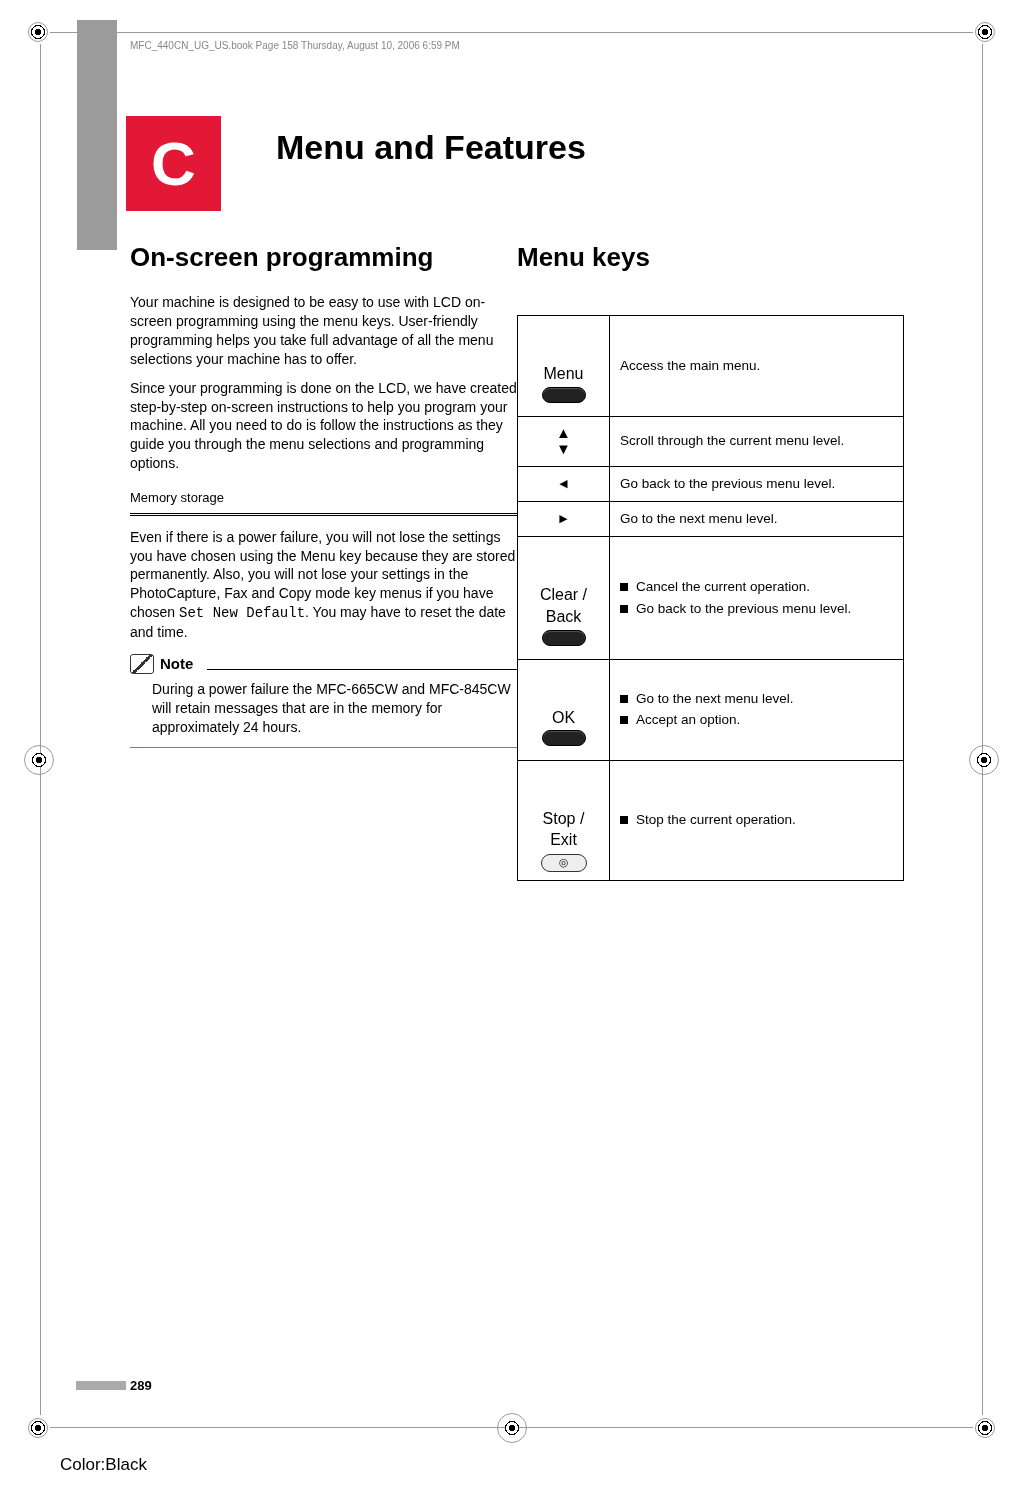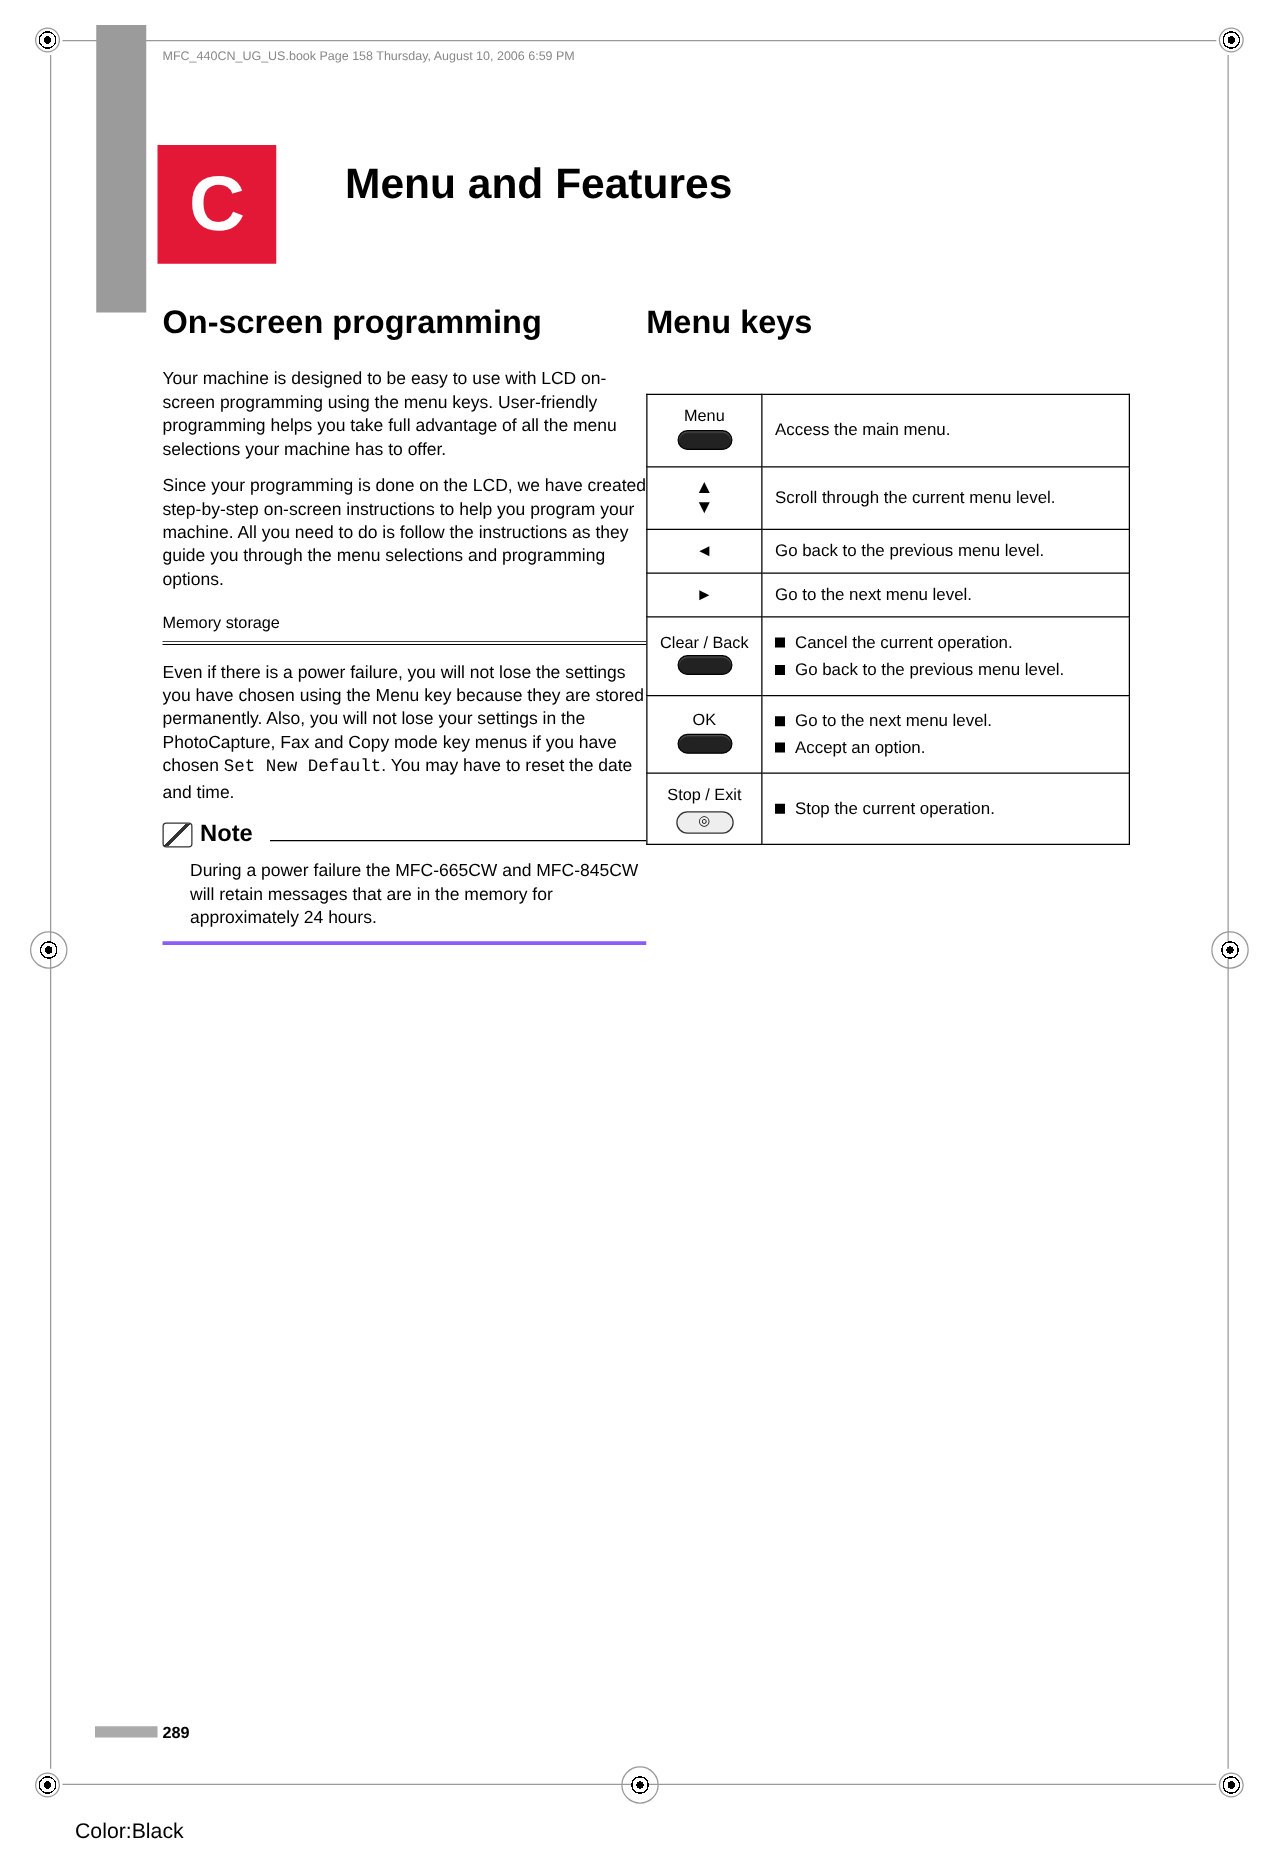--- a/index.html
+++ b/index.html
@@ -75,33 +75,33 @@
   }
   .col { flex: 1; font-size: 14px; line-height: 1.35; }
   .col h2 { font-size: 26px; font-weight: bold; margin: 0 0 18px 0; }
   .col p { margin: 0 0 10px 0; }
   .col h3 { font-size: 13px; font-weight: normal; margin: 16px 0 6px 0; }
   .h3-rule { height: 3px; margin-bottom: 12px;
     background: linear-gradient(to bottom, #000 0 1px, #fff 1px 2px, #000 2px 3px); }
   .mono { font-family: Liberation Mono, monospace; }
 
   .note-block { margin-top: 12px; }
-  .note-head { display: flex; align-items: center; gap: 6px; font-weight: bold; font-size: 19px; }
+  .note-head { display: flex; align-items: center; gap: 6px; font-weight: bold; font-size: 15px; }
   .note-head::before {
     content: ""; display:inline-block; width:22px; height:18px;
     border:1px solid #333; border-radius:3px;
     background: linear-gradient(135deg, transparent 45%, #333 45%, #333 55%, transparent 55%);
   }
   .note-rule { flex:1; height:1px; background:#000; margin-top:10px; margin-left:8px; }
-  .note-body { padding: 6px 0 10px 22px; border-bottom: 3px solid #8b5cf6; }
+  .note-body { padding: 6px 0 10px 22px; border-bottom: 1px solid #8b5cf6; }
 
   table.menu-keys { border-collapse: collapse; width: 100%; margin-top: 40px; }
   table.menu-keys td { border: 1px solid #000; padding: 8px 10px; vertical-align: middle; font-size: 13.5px; }
   td.key { width: 92px; text-align: center; padding: 6px 4px; }
-  .btn-label { font-size: 13px; display:block; margin-bottom:2px; }
+  .btn-label { font-size: 16px; display:block; margin-bottom:2px;margin-top:39px; }
   .pill-btn { display:inline-block; width:44px; height:16px; border-radius:8px; background:#222;
     border:1px solid #000; box-shadow: inset 0 1px 1px #555; }
   .mode-btn { display:inline-block; width:38px; height:26px; border:1.5px solid #333; border-radius:6px;
     background:#eee; margin-bottom:4px; line-height:22px; font-size:13px; }
   .mode-stack span { display:block; font-size:10px; margin-top:4px; }
   .arrow-stack { font-size:15px; line-height:1.1; }
   .bullet-list { list-style: none; padding:0; margin:0; }
   .bullet-list li { position: relative; padding-left: 16px; margin: 3px 0; }
   .bullet-list li::before { content:""; position:absolute; left:0; top:5px; width:8px; height:8px; background:#000; }
   .stopexit-btn { display:inline-block; width:46px; height:18px; border:1.5px solid #333; border-radius:9px;

